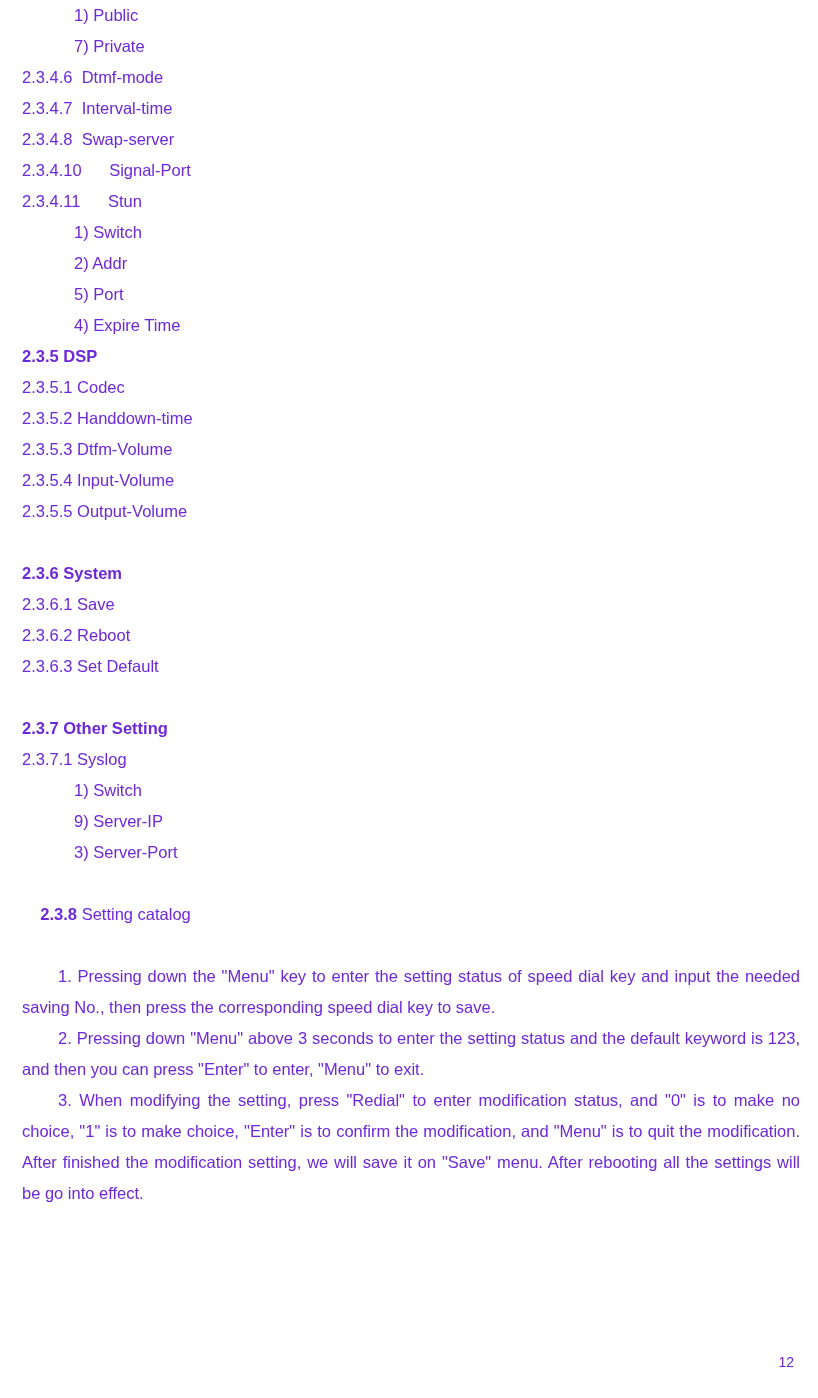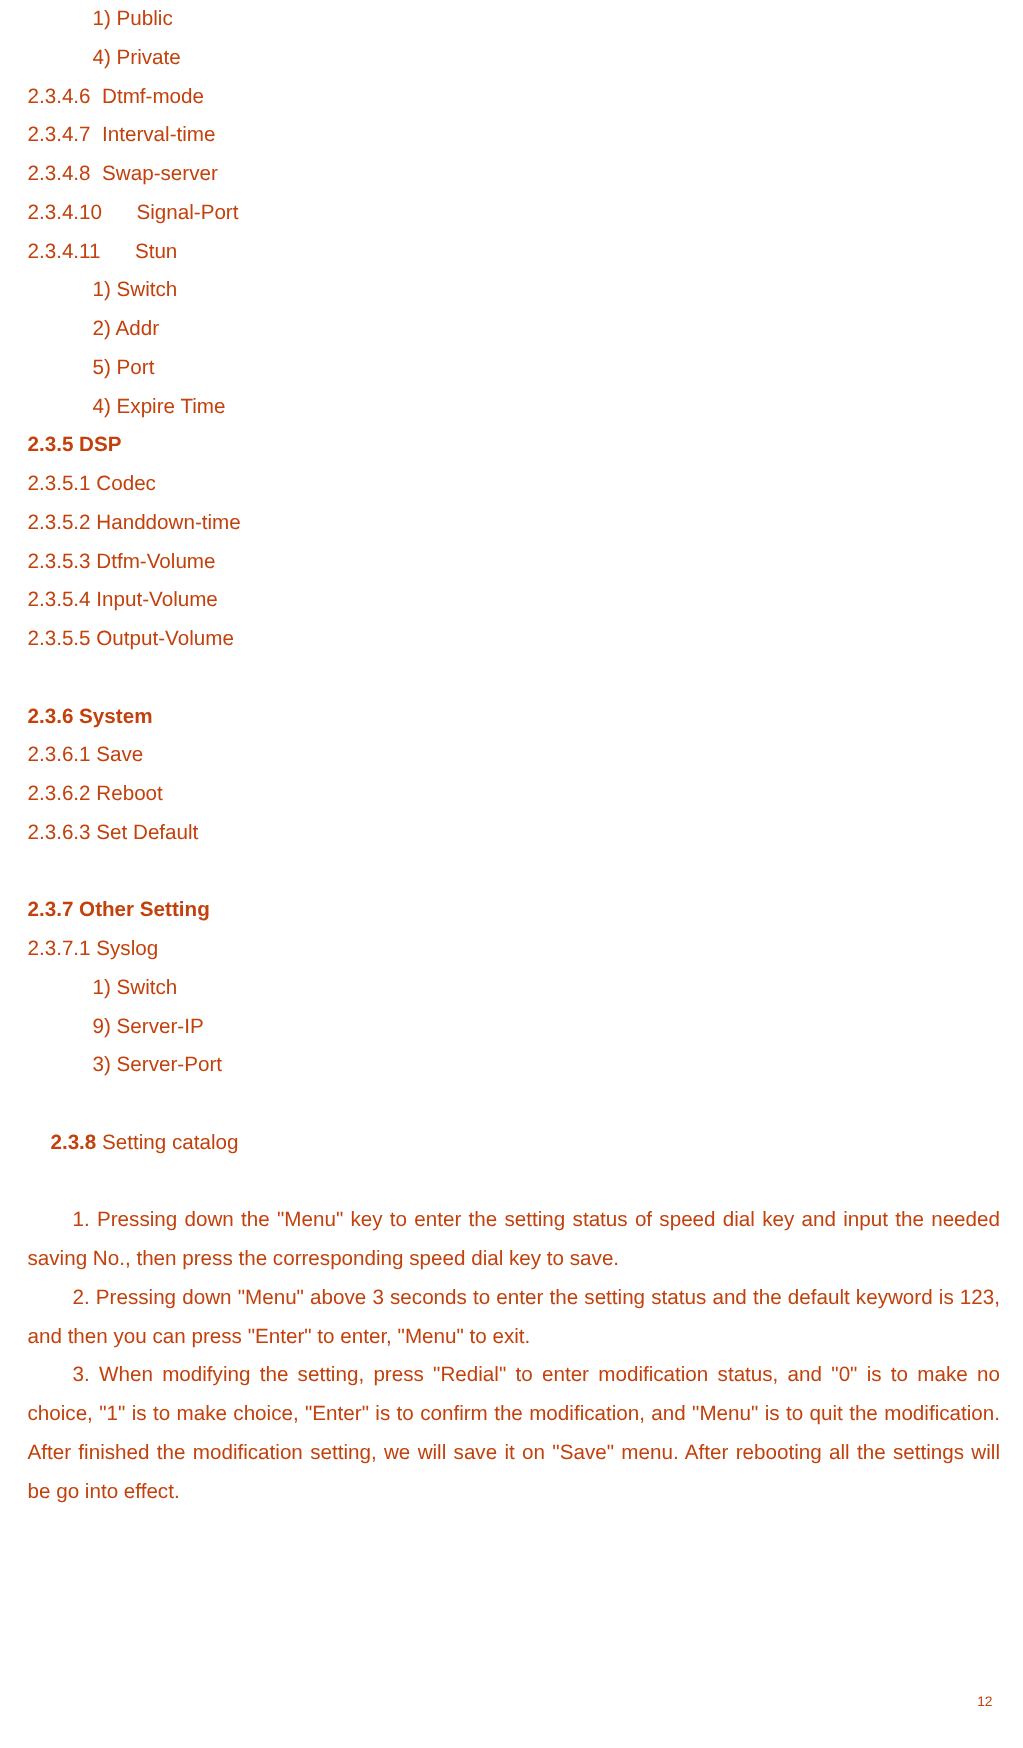--- a/index.html
+++ b/index.html
@@ -9,50 +9,50 @@
   }
   .page {
     box-sizing: border-box;
     width: 818px;
     min-height: 1398px;
     padding: 0 18px 16px 22px;
     position: relative;
     font-family: Verdana, Geneva, sans-serif;
     font-size: 16.5px;
     line-height: 31px;
-    color: #c2410c;
+    color: #6d28d9;
   }
   .line { white-space: pre-wrap; }
   .sub  { padding-left: 52px; }
   .blank { height: 31px; }
   .bold { font-weight: 700; }
   .para {
     text-align: justify;
     text-justify: inter-word;
     margin: 0;
   }
   .para-first {
     text-indent: 36px;
   }
   .pagenum {
     position: absolute;
     bottom: 20px;
     right: 24px;
-    font-size: 11px;
+    font-size: 14px;
     font-family: Arial, sans-serif;
     text-align: right;
   }
 </style>
 </head>
 <body>
 
 <div class="page">
 
   <div class="line sub">1) Public</div>
-  <div class="line sub">4) Private</div>
+  <div class="line sub">7) Private</div>
   <div class="line">2.3.4.6  Dtmf-mode</div>
   <div class="line">2.3.4.7  Interval-time</div>
   <div class="line">2.3.4.8  Swap-server</div>
   <div class="line">2.3.4.10      Signal-Port</div>
   <div class="line">2.3.4.11      Stun</div>
   <div class="line sub">1) Switch</div>
   <div class="line sub">2) Addr</div>
   <div class="line sub">5) Port</div>
   <div class="line sub">4) Expire Time</div>
   <div class="line bold">2.3.5 DSP</div>

